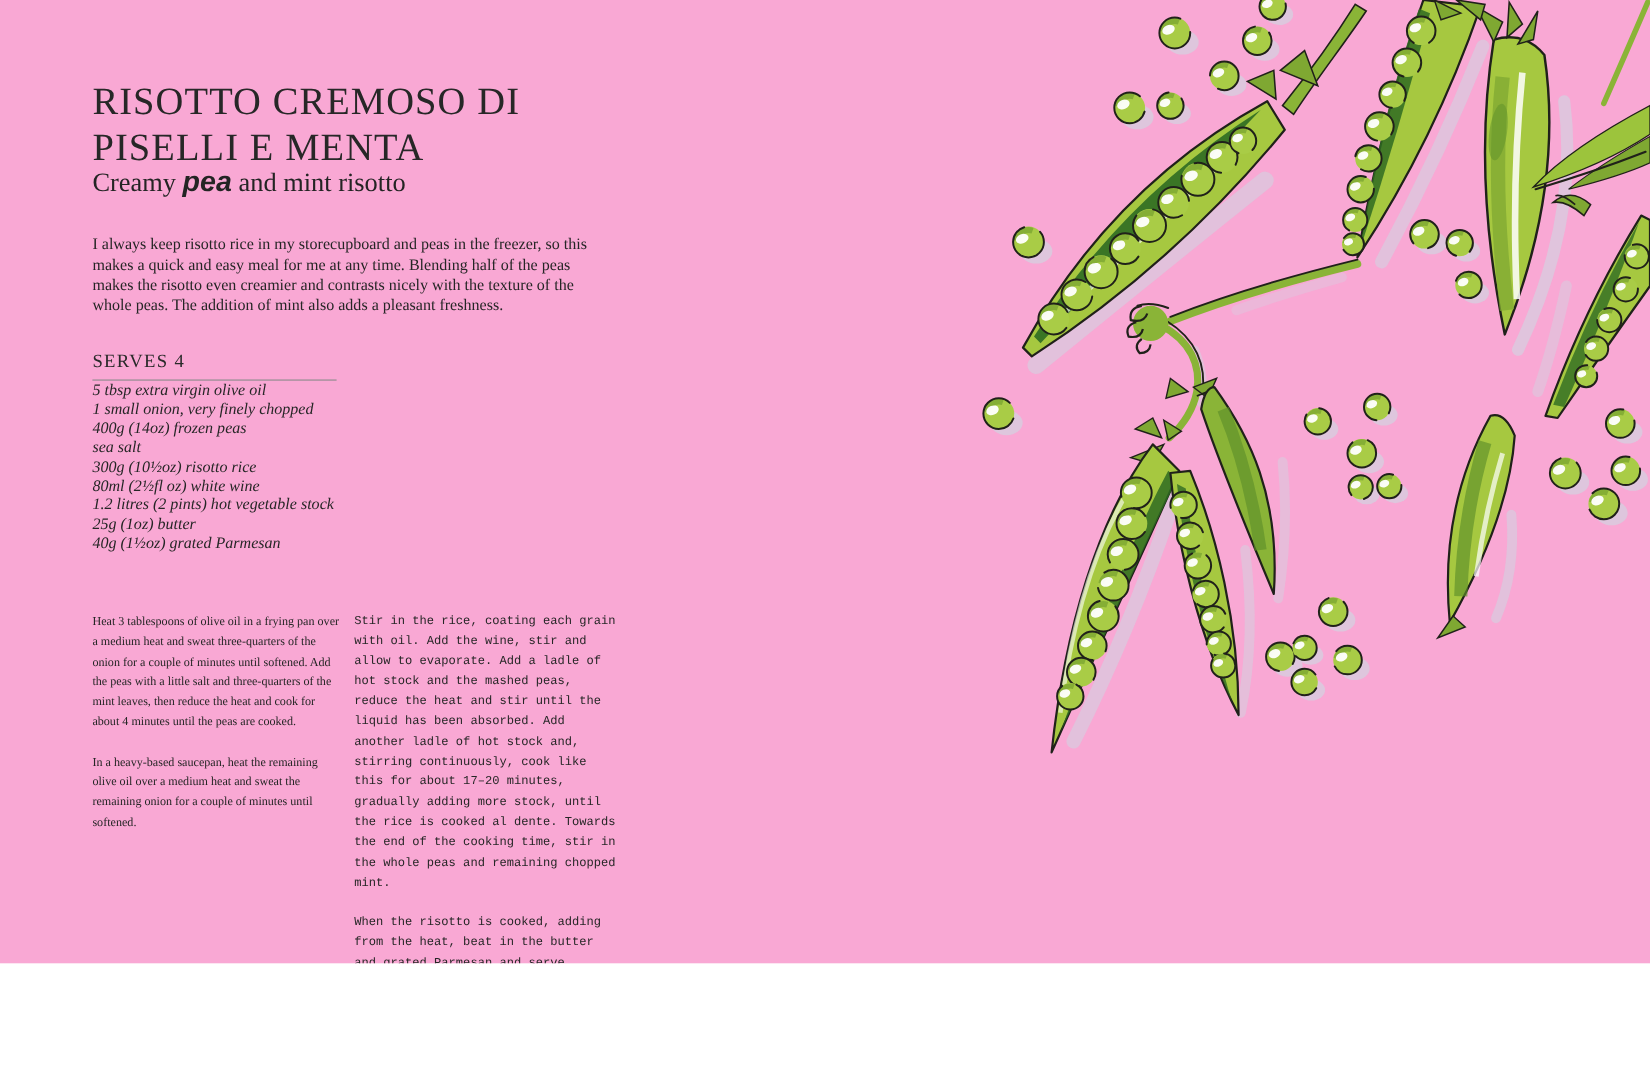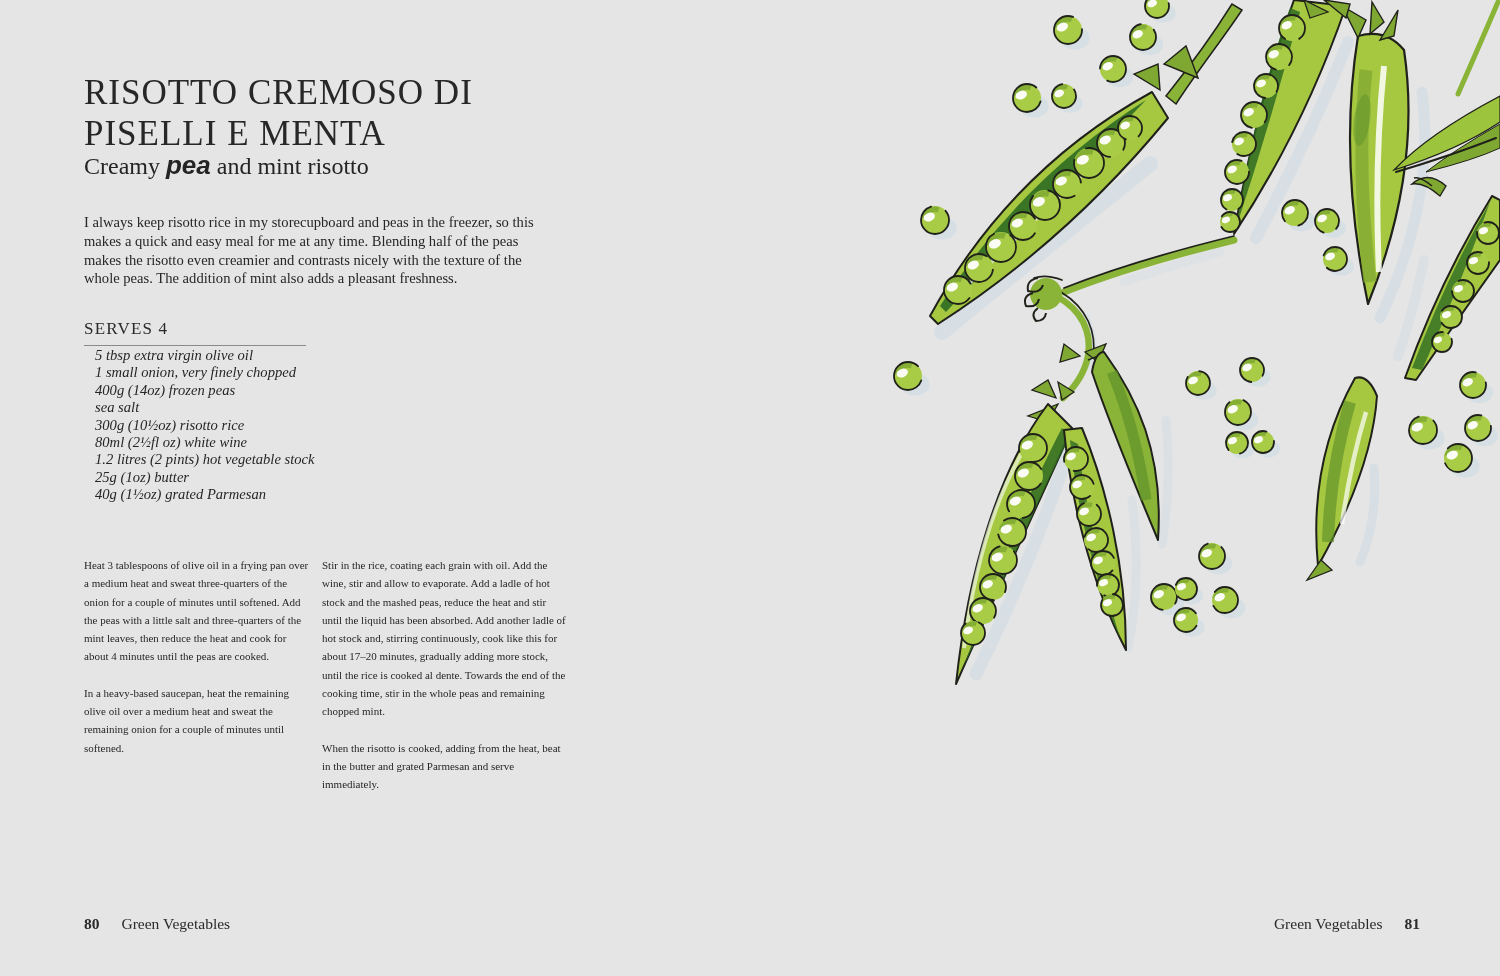--- a/index.html
+++ b/index.html
@@ -1,37 +1,37 @@
 <!DOCTYPE html>
 <html><head>
 <meta charset="utf-8">
 <style>
   html,body{margin:0;padding:0;background:#ffffff;}
   body{font-family:"Liberation Serif","DejaVu Serif",serif;color:#1f1f1f;}
-  .spread{position:relative;width:1500px;height:976px;background:#e5e5e5;overflow:hidden;}
+  .spread{position:relative;width:1500px;height:876px;background:#f9a8d4;overflow:hidden;}
 
   .title{position:absolute;left:84px;top:72px;margin:0;font-weight:400;
          font-size:35px;line-height:41px;letter-spacing:1px;color:#272727;}
   .subtitle{position:absolute;left:84px;top:150px;margin:0;font-size:24px;color:#242424;}
   .subtitle em{font-style:italic;font-weight:bold;font-size:26px;font-family:Liberation Sans, sans-serif;}
 
   .intro{position:absolute;left:84px;top:213px;width:462px;margin:0;
          font-size:14.6px;line-height:18.8px;color:#262626;}
 
   .serves{position:absolute;left:84px;top:319px;width:222px;margin:0;
           font-size:17px;letter-spacing:1.2px;font-weight:400;color:#2a2a2a;
           padding-bottom:6px;border-bottom:1px solid #8a8a8a;}
 
   .ingredients{position:absolute;left:84px;top:347px;width:246px;
-               font-style:italic;font-size:14.6px;line-height:17.4px;color:#262626;margin-left:11px;}
+               font-style:italic;font-size:14.6px;line-height:17.4px;color:#262626;}
   .ingredient{padding-left:14px;text-indent:-14px;white-space:pre-line;}
 
   .method-col{position:absolute;top:556px;font-size:11px;line-height:18.3px;color:#262626;}
   .method-col.c1{left:84px;width:228px;}
-  .method-col.c2{left:322px;width:244px;}
+  .method-col.c2{left:322px;width:244px;font-family:Liberation Mono, monospace;}
   .method-para{margin:0 0 18px 0;}
 
   .footer{position:absolute;top:915px;font-size:15.5px;color:#2a2a2a;}
   .footer-left{left:84px;text-align:center;}
   .footer-right{right:80px;text-align:right;}
   .footer .num{font-weight:bold;}
   .footer-left .num{margin-right:22px;}
   .footer-right .num{margin-left:22px;}
 
   .illustration{position:absolute;left:880px;top:0;width:620px;height:760px;}

